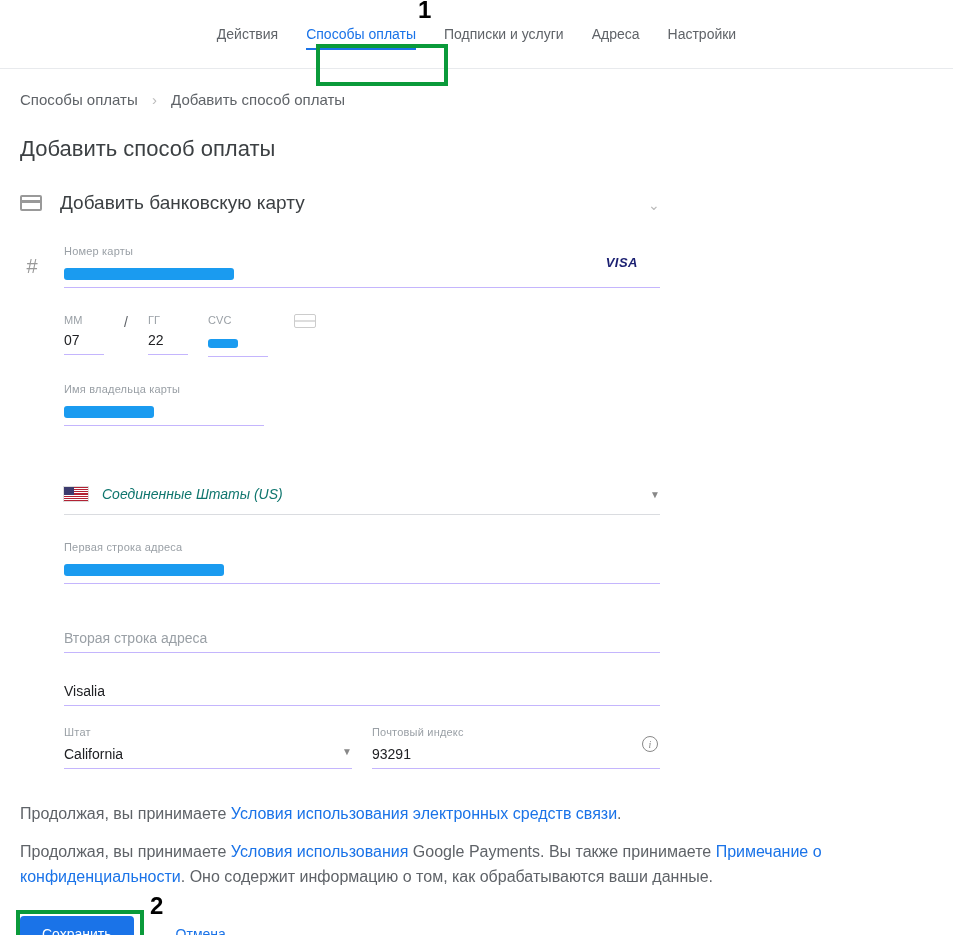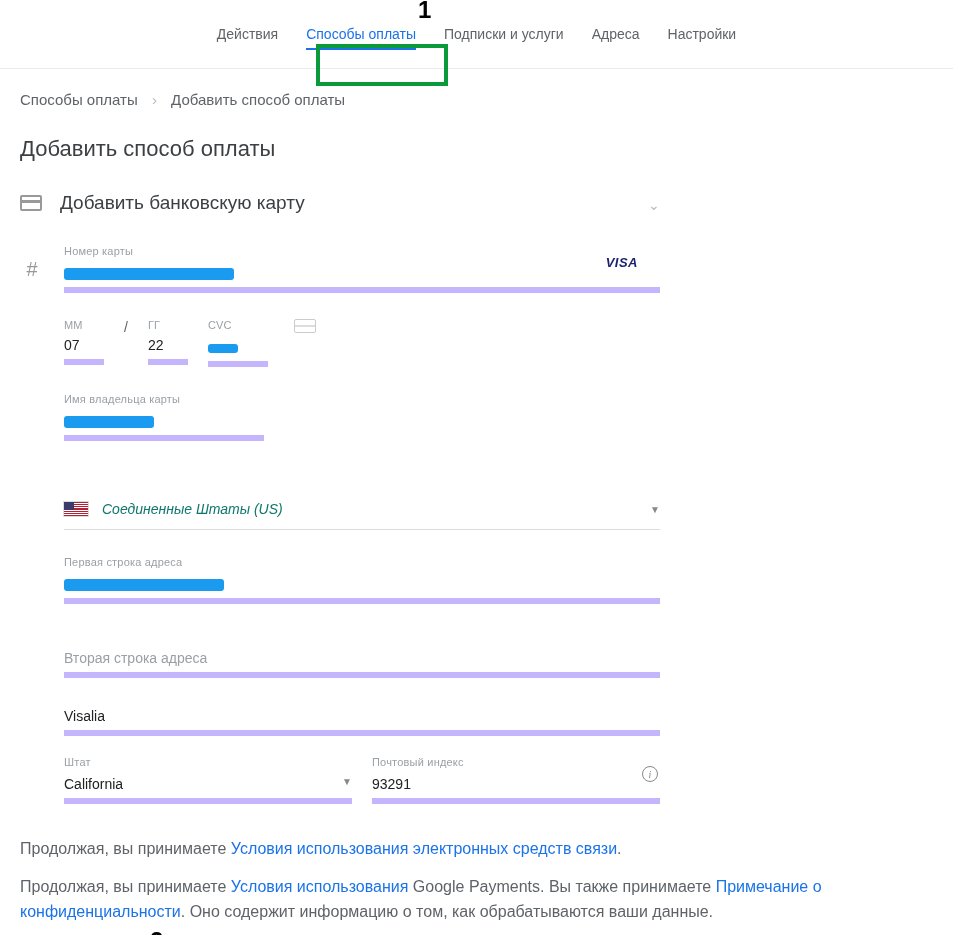--- a/index.html
+++ b/index.html
@@ -87,21 +87,21 @@
   .field-block { margin: 22px 0 0 44px; }
   .label {
     font-size: 11px;
     color: #9aa0a6;
     letter-spacing: .2px;
     margin-bottom: 4px;
     display: block;
   }
   .input-line {
     border: none;
-    border-bottom: 6px solid #c4b5fd;
+    border-bottom: 1px solid #c4b5fd;
     font-size: 14px;
     padding: 4px 0 6px;
     width: 100%;
     background: transparent;
   }
   .card-row {
     display: flex;
     align-items: flex-end;
     gap: 0;
     position: relative;

